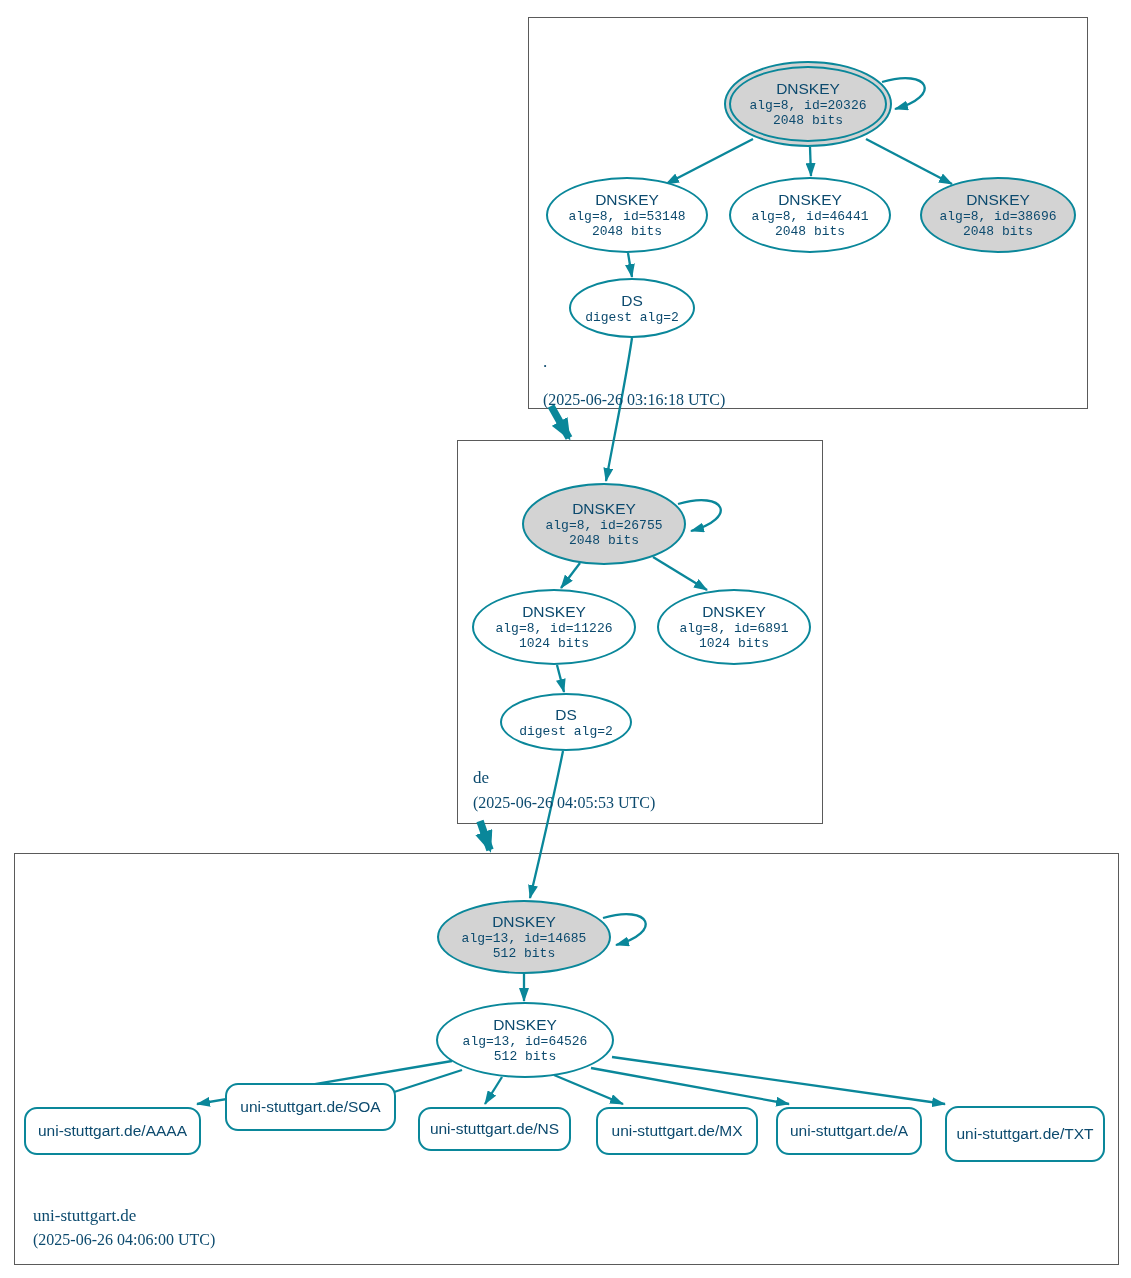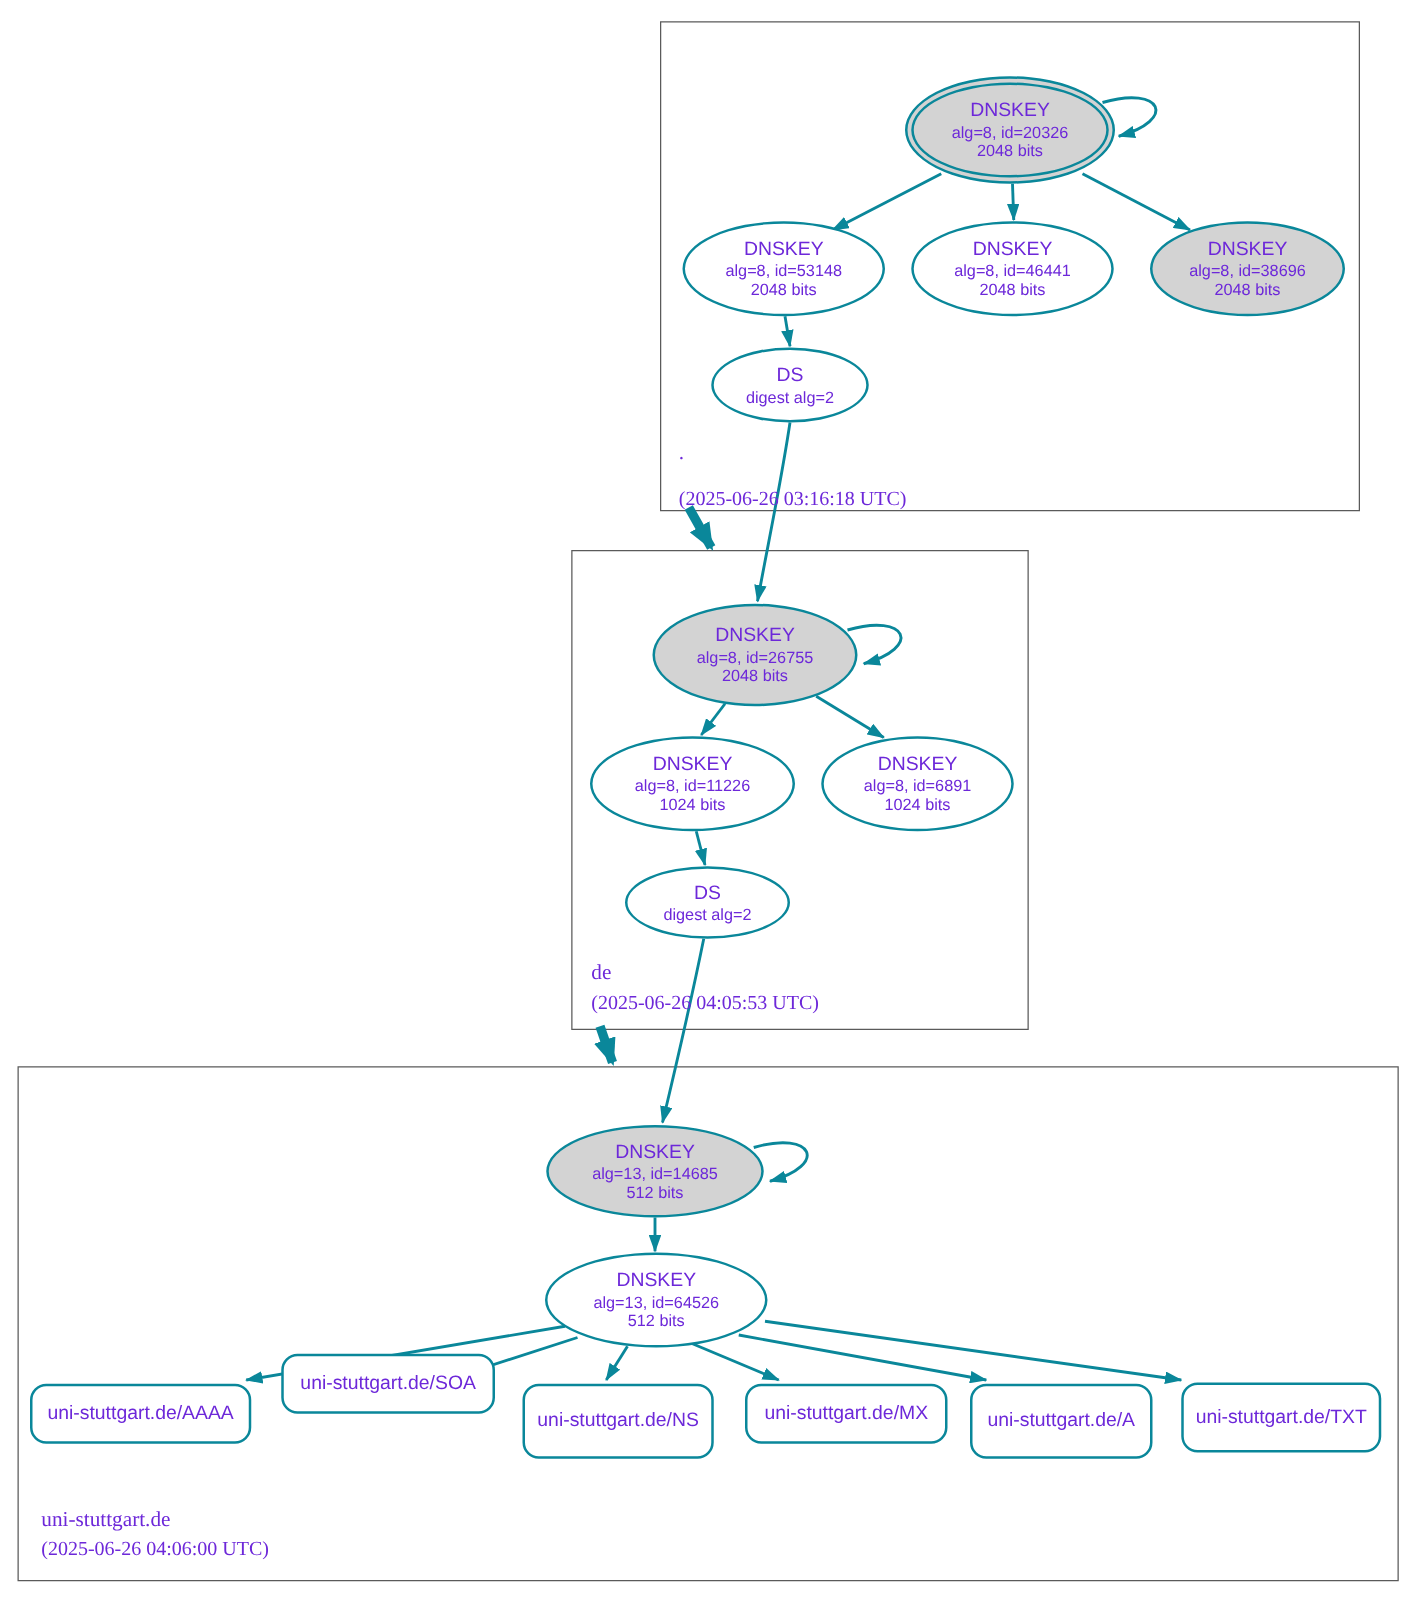--- a/index.html
+++ b/index.html
@@ -1,38 +1,38 @@
 <!DOCTYPE html>
 <html style="--secure-edge: #0a879a; --sep-key-fill: #d3d3d3; --key-fill: #ffffff; --zone-border: #5a5a5a; --text: #000000;"><head>
 <meta charset="utf-8">
 <style>
   html,body{margin:0;padding:0;background:#ffffff;}
   .canvas{
     position:relative;width:1131px;height:1278px;background:#ffffff;
-    font-family:"Liberation Serif",serif;color:#6d28d9;overflow:hidden;
+    font-family:"Liberation Serif",serif;color:#0c4a6e;overflow:hidden;
   }
   .zone-box{position:absolute;border:1px solid var(--zone-border,#5a5a5a);}
   .edges{position:absolute;left:0;top:0;pointer-events:none;}
   .edge{fill:none;stroke:var(--secure-edge,#0a879a);stroke-width:2.3px;}
   .edge.thick{stroke-width:7.5px;}
   .arrowhead{fill:var(--secure-edge,#0a879a);}
   .node{
     position:absolute;box-sizing:border-box;
     display:flex;flex-direction:column;align-items:center;justify-content:center;
     text-align:center;background:var(--key-fill,#ffffff);
     border:2.5px solid var(--secure-edge,#0a879a);
   }
   .ellipse{border-radius:50%;}
   .sep{background:var(--sep-key-fill,#d3d3d3);}
   .double::before{
     content:"";position:absolute;inset:3px;border-radius:50%;
     border:2.5px solid var(--secure-edge,#0a879a);pointer-events:none;
   }
   .ntitle{font-family:"Liberation Sans",sans-serif;font-size:15.5px;line-height:18px;}
-  .ndetail{font-family:Liberation Sans, sans-serif;font-size:13px;line-height:15px;}
+  .ndetail{font-family:Liberation Mono, monospace;font-size:13px;line-height:15px;}
   .rrset{border-radius:13px;font-family:"Liberation Sans",sans-serif;font-size:15.5px;}
   .zone-name{position:absolute;font-size:17px;line-height:19px;}
   .zone-ts{position:absolute;font-size:16px;line-height:18px;}
 </style>
 </head>
 <body>
 
 <div class="canvas">
 
   <div class="zone-box" style="left:528px;top:17px;width:558px;height:390px"></div>
@@ -143,27 +143,27 @@
     <span class="ndetail">alg=13, id=64526</span>
     <span class="ndetail">512 bits</span>
   </div>
 
   <div class="node rrset" style="left:24px;top:1107px;width:177px;height:48px">
     <span>uni-stuttgart.de/AAAA</span>
   </div>
   <div class="node rrset" style="left:225px;top:1083px;width:171px;height:48px">
     <span>uni-stuttgart.de/SOA</span>
   </div>
-  <div class="node rrset" style="left:418px;top:1107px;width:153px;height:60px">
+  <div class="node rrset" style="left:418px;top:1107px;width:153px;height:44px">
     <span>uni-stuttgart.de/NS</span>
   </div>
   <div class="node rrset" style="left:596px;top:1107px;width:162px;height:48px">
     <span>uni-stuttgart.de/MX</span>
   </div>
-  <div class="node rrset" style="left:776px;top:1107px;width:146px;height:60px">
+  <div class="node rrset" style="left:776px;top:1107px;width:146px;height:48px">
     <span>uni-stuttgart.de/A</span>
   </div>
   <div class="node rrset" style="left:945px;top:1106px;width:160px;height:56px">
     <span>uni-stuttgart.de/TXT</span>
   </div>
 
   <div class="zone-name" style="left:33px;top:1206px">uni-stuttgart.de</div>
   <div class="zone-ts" style="left:33px;top:1231px">(2025-06-26 04:06:00 UTC)</div>
 
 </div>

